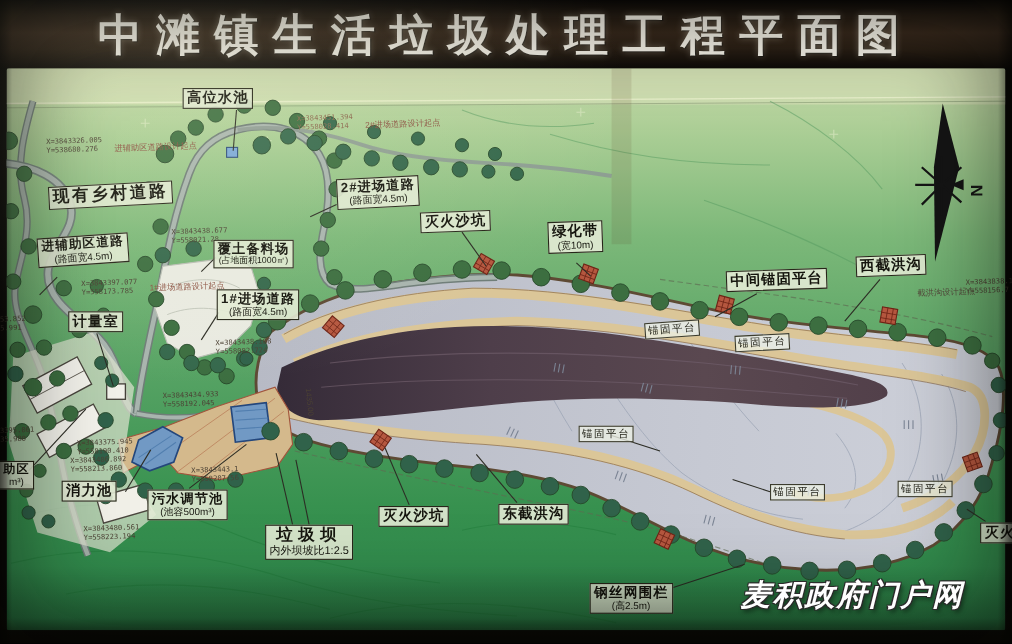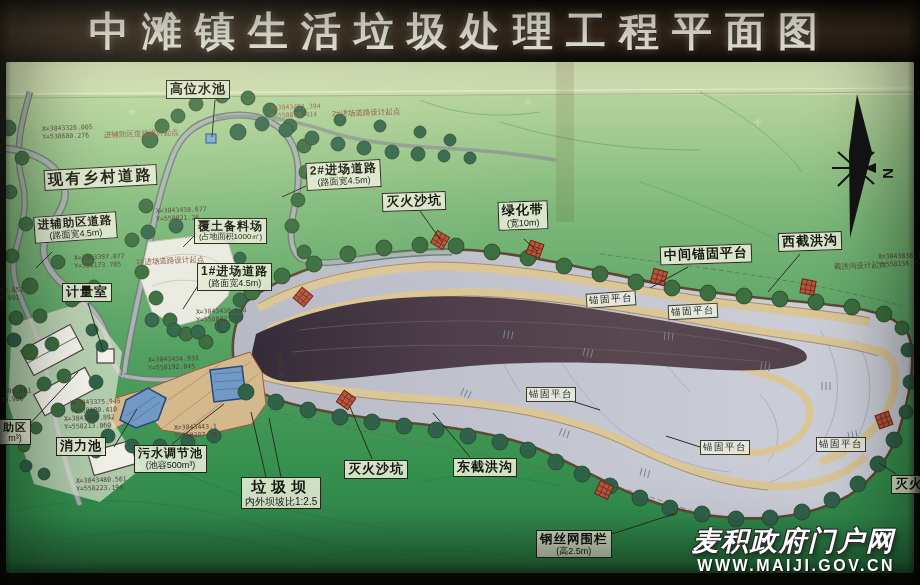--- a/index.html
+++ b/index.html
@@ -19,21 +19,21 @@
   .lbl.sp .t{letter-spacing:5px;}
   .lbl.clipr{overflow:hidden;}
   .plat{position:absolute;z-index:28;font-size:9.5px;color:#1d1d13;background:rgba(236,239,228,.78);
         border:1px solid #3c3c2e;padding:0 2px;letter-spacing:1.5px;white-space:nowrap;}
   .coord{position:absolute;z-index:25;font-size:6.5px;color:#4d4336;line-height:1.25;white-space:nowrap;
          transform:rotate(-2deg);font-family:"DejaVu Sans Mono",monospace;}
   .note{position:absolute;z-index:25;font-size:7.5px;color:#8c5243;white-space:nowrap;transform:rotate(-2deg);}
   .elev{position:absolute;z-index:25;font-size:7px;color:#4a4034;white-space:nowrap;transform:rotate(84deg);}
   .wm{position:absolute;z-index:60;left:655px;top:528px;width:240px;text-align:right;line-height:1.0;}
   .wm .l1{font-size:27px;font-weight:800;font-style:italic;color:#fefefe;letter-spacing:2px;
-          text-shadow:1px 1px 0 #2a2a2a,-1px -1px 0 #2a2a2a,1px -1px 0 #2a2a2a,-1px 1px 0 #2a2a2a,2px 3px 4px rgba(0,0,0,.5);}
+          text-shadow:1px 1px 0 #2a2a2a,-1px -1px 0 #2a2a2a,1px -1px 0 #2a2a2a,-1px 1px 0 #2a2a2a,2px 3px 4px rgba(0,0,0,.5);text-align:center;}
   .wm .l2{font-size:16px;font-weight:700;color:#fff;letter-spacing:2.5px;margin-top:3px;
           text-shadow:1px 1px 2px rgba(0,0,0,.8);}
   .edges{position:absolute;inset:0;z-index:50;pointer-events:none;
      box-shadow:inset 0 0 85px 16px rgba(8,8,4,.5);
      background:
        radial-gradient(ellipse at 18% 14%,rgba(255,255,215,.14),transparent 38%),
        linear-gradient(90deg,rgba(0,0,0,.55),transparent 1.2%,transparent 98.6%,rgba(0,0,0,.55)),
        linear-gradient(180deg,rgba(0,0,0,.0) 88%,rgba(5,4,2,.2) 96%,rgba(5,4,2,.8));}
 </style>
 </head>
@@ -569,17 +569,16 @@
       <div>35.980</div>
     </div>
   <div class="coord" style="left:0;top:286px">
       <div>53.852</div>
       <div>5.991</div>
     </div>
   <div class="elev" style="left:268px;top:362px">1435.00</div>
 
   <div class="wm">
     <div class="l1">麦积政府门户网</div>
-    <div class="l2">WWW.MAIJI.GOV.CN</div>
   </div>
 
   <div class="edges"></div>
 </div>
 
 </body></html>

